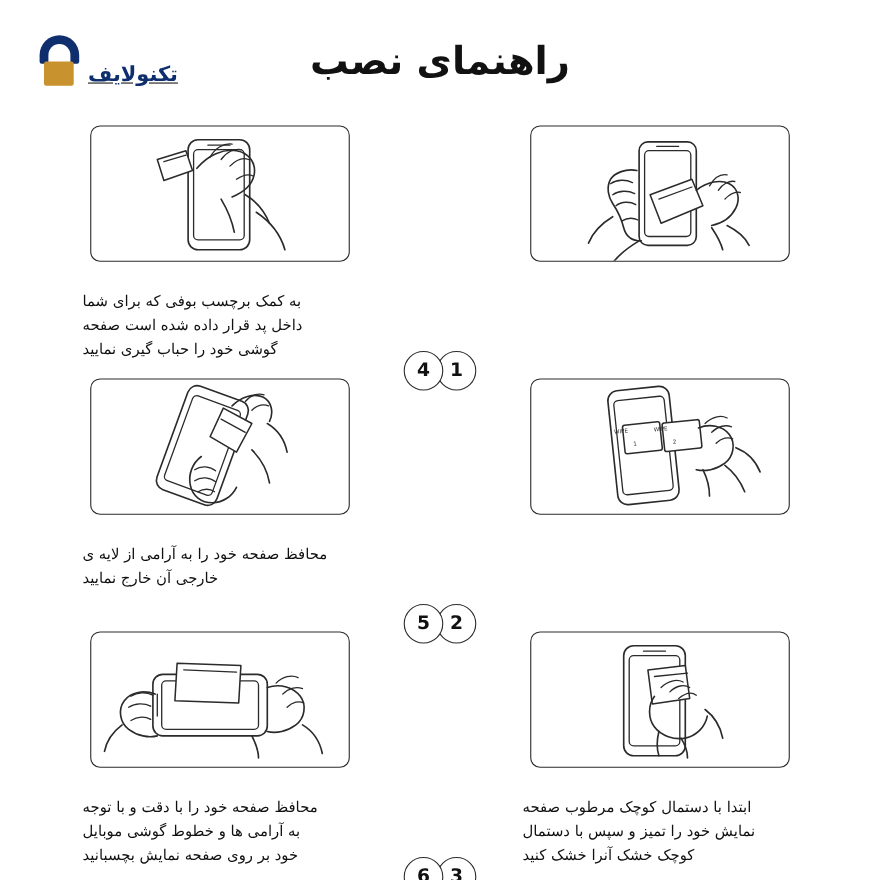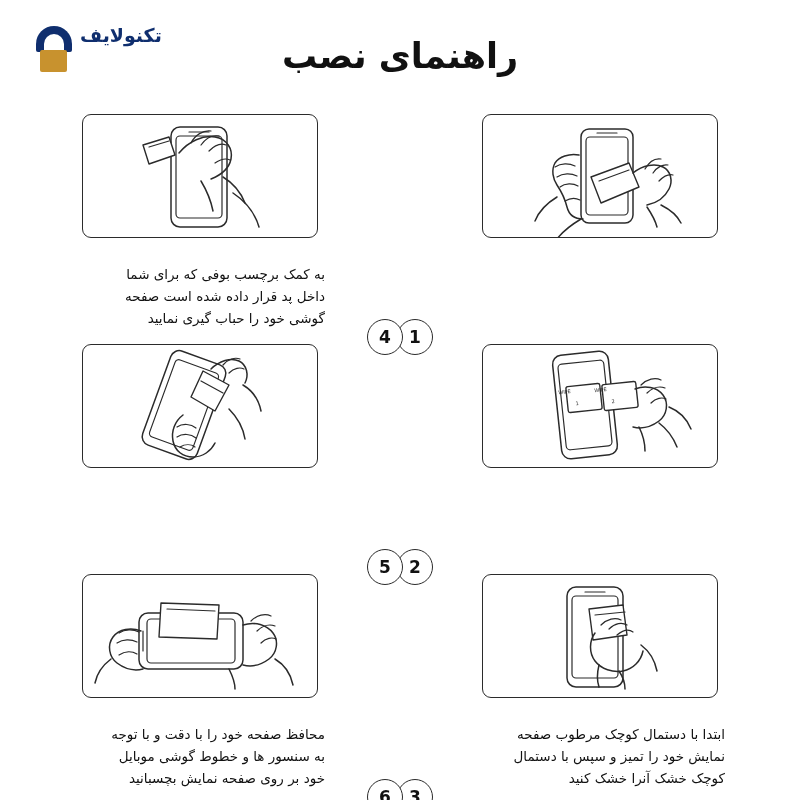--- a/index.html
+++ b/index.html
@@ -26,22 +26,23 @@
   }
 
   .brand-logo {
     position: absolute;
     top: 26px;
     right: 640px;
     width: 130px;
     height: 52px;
     display: flex;
     flex-direction: row-reverse;
-    align-items: flex-start;
+    align-items: flex-end;
     gap: 6px;
+    text-decoration: underline;
   }
   .brand-mark {
     position: relative;
     width: 44px;
     height: 46px;
     flex: 0 0 auto;
   }
   .brand-mark .mark-blue {
     position: absolute;
     top: 0;
@@ -152,21 +153,21 @@
     justify-content: center;
     z-index: 4;
   }
   
   .badge-left { left: -3px; }
   .badge-right { right: -3px; }
 
   .step-caption {
     margin-top: 26px;
     width: 250px;
-    text-align: right;
+    text-align: left;
     font-size: 13.5px;
     line-height: 1.62;
     color: #111111;
     direction: rtl;
   }
 
   .phone-stroke {
     fill: none;
     stroke: #2b2b2b;
     stroke-width: 1.5;
@@ -312,20 +313,22 @@
 
         <path class="phone-stroke" d="M100 70 c-8 6 -12 16 -10 26 c2 10 10 16 20 16 c10 0 18 -6 22 -14"></path>
         <path class="thin-stroke" d="M94 82 c6 -4 14 -3 19 1"></path>
         <path class="thin-stroke" d="M94 92 c6 -4 14 -3 19 1"></path>
         <path class="thin-stroke" d="M97 102 c5 -3 11 -3 15 0"></path>
         <path class="phone-stroke" d="M146 64 c8 8 14 18 16 30"></path>
         <path class="phone-stroke" d="M160 40 c10 6 16 16 18 26"></path>
       </svg>
     </div>
     <div class="step-badge badge-right">5</div>
+    <div class="step-caption" style="white-space: pre-line;">محافظ صفحه خود را به آرامی از لایه ی
+خارجی آن خارج نمایید</div>
   </div>
 
   <div class="step-cell">
     <div class="illustration-box">
       <svg viewBox="0 0 236 124">
         <rect class="phone-stroke" x="84" y="12" width="56" height="100" rx="9"></rect>
         <rect class="thin-stroke" x="89" y="21" width="46" height="82" rx="4"></rect>
         <line class="thin-stroke" x1="102" y1="17" x2="122" y2="17"></line>
 
         <path class="fill-white" d="M106 34 l34 -4 l4 30 l-34 5 Z"></path>
@@ -366,17 +369,17 @@
         <path class="phone-stroke" d="M160 50 c12 -4 24 0 30 8 c6 8 4 20 -4 26 c-8 6 -18 8 -26 6"></path>
         <path class="thin-stroke" d="M168 46 c6 -6 14 -8 20 -5"></path>
         <path class="thin-stroke" d="M174 56 c6 -6 13 -7 18 -5"></path>
         <path class="thin-stroke" d="M178 68 c5 -5 11 -6 15 -4"></path>
         <path class="phone-stroke" d="M192 84 c10 6 16 16 18 26"></path>
         <path class="phone-stroke" d="M146 94 c4 8 6 14 6 20"></path>
       </svg>
     </div>
     <div class="step-badge badge-right">6</div>
     <div class="step-caption" style="white-space: pre-line;">محافظ صفحه خود را با دقت و با توجه
-به سنسور ها و خطوط گوشی موبایل
+به آرامی ها و خطوط گوشی موبایل
 خود بر روی صفحه نمایش بچسبانید</div>
   </div>
 
 </div>
 
 </body></html>

